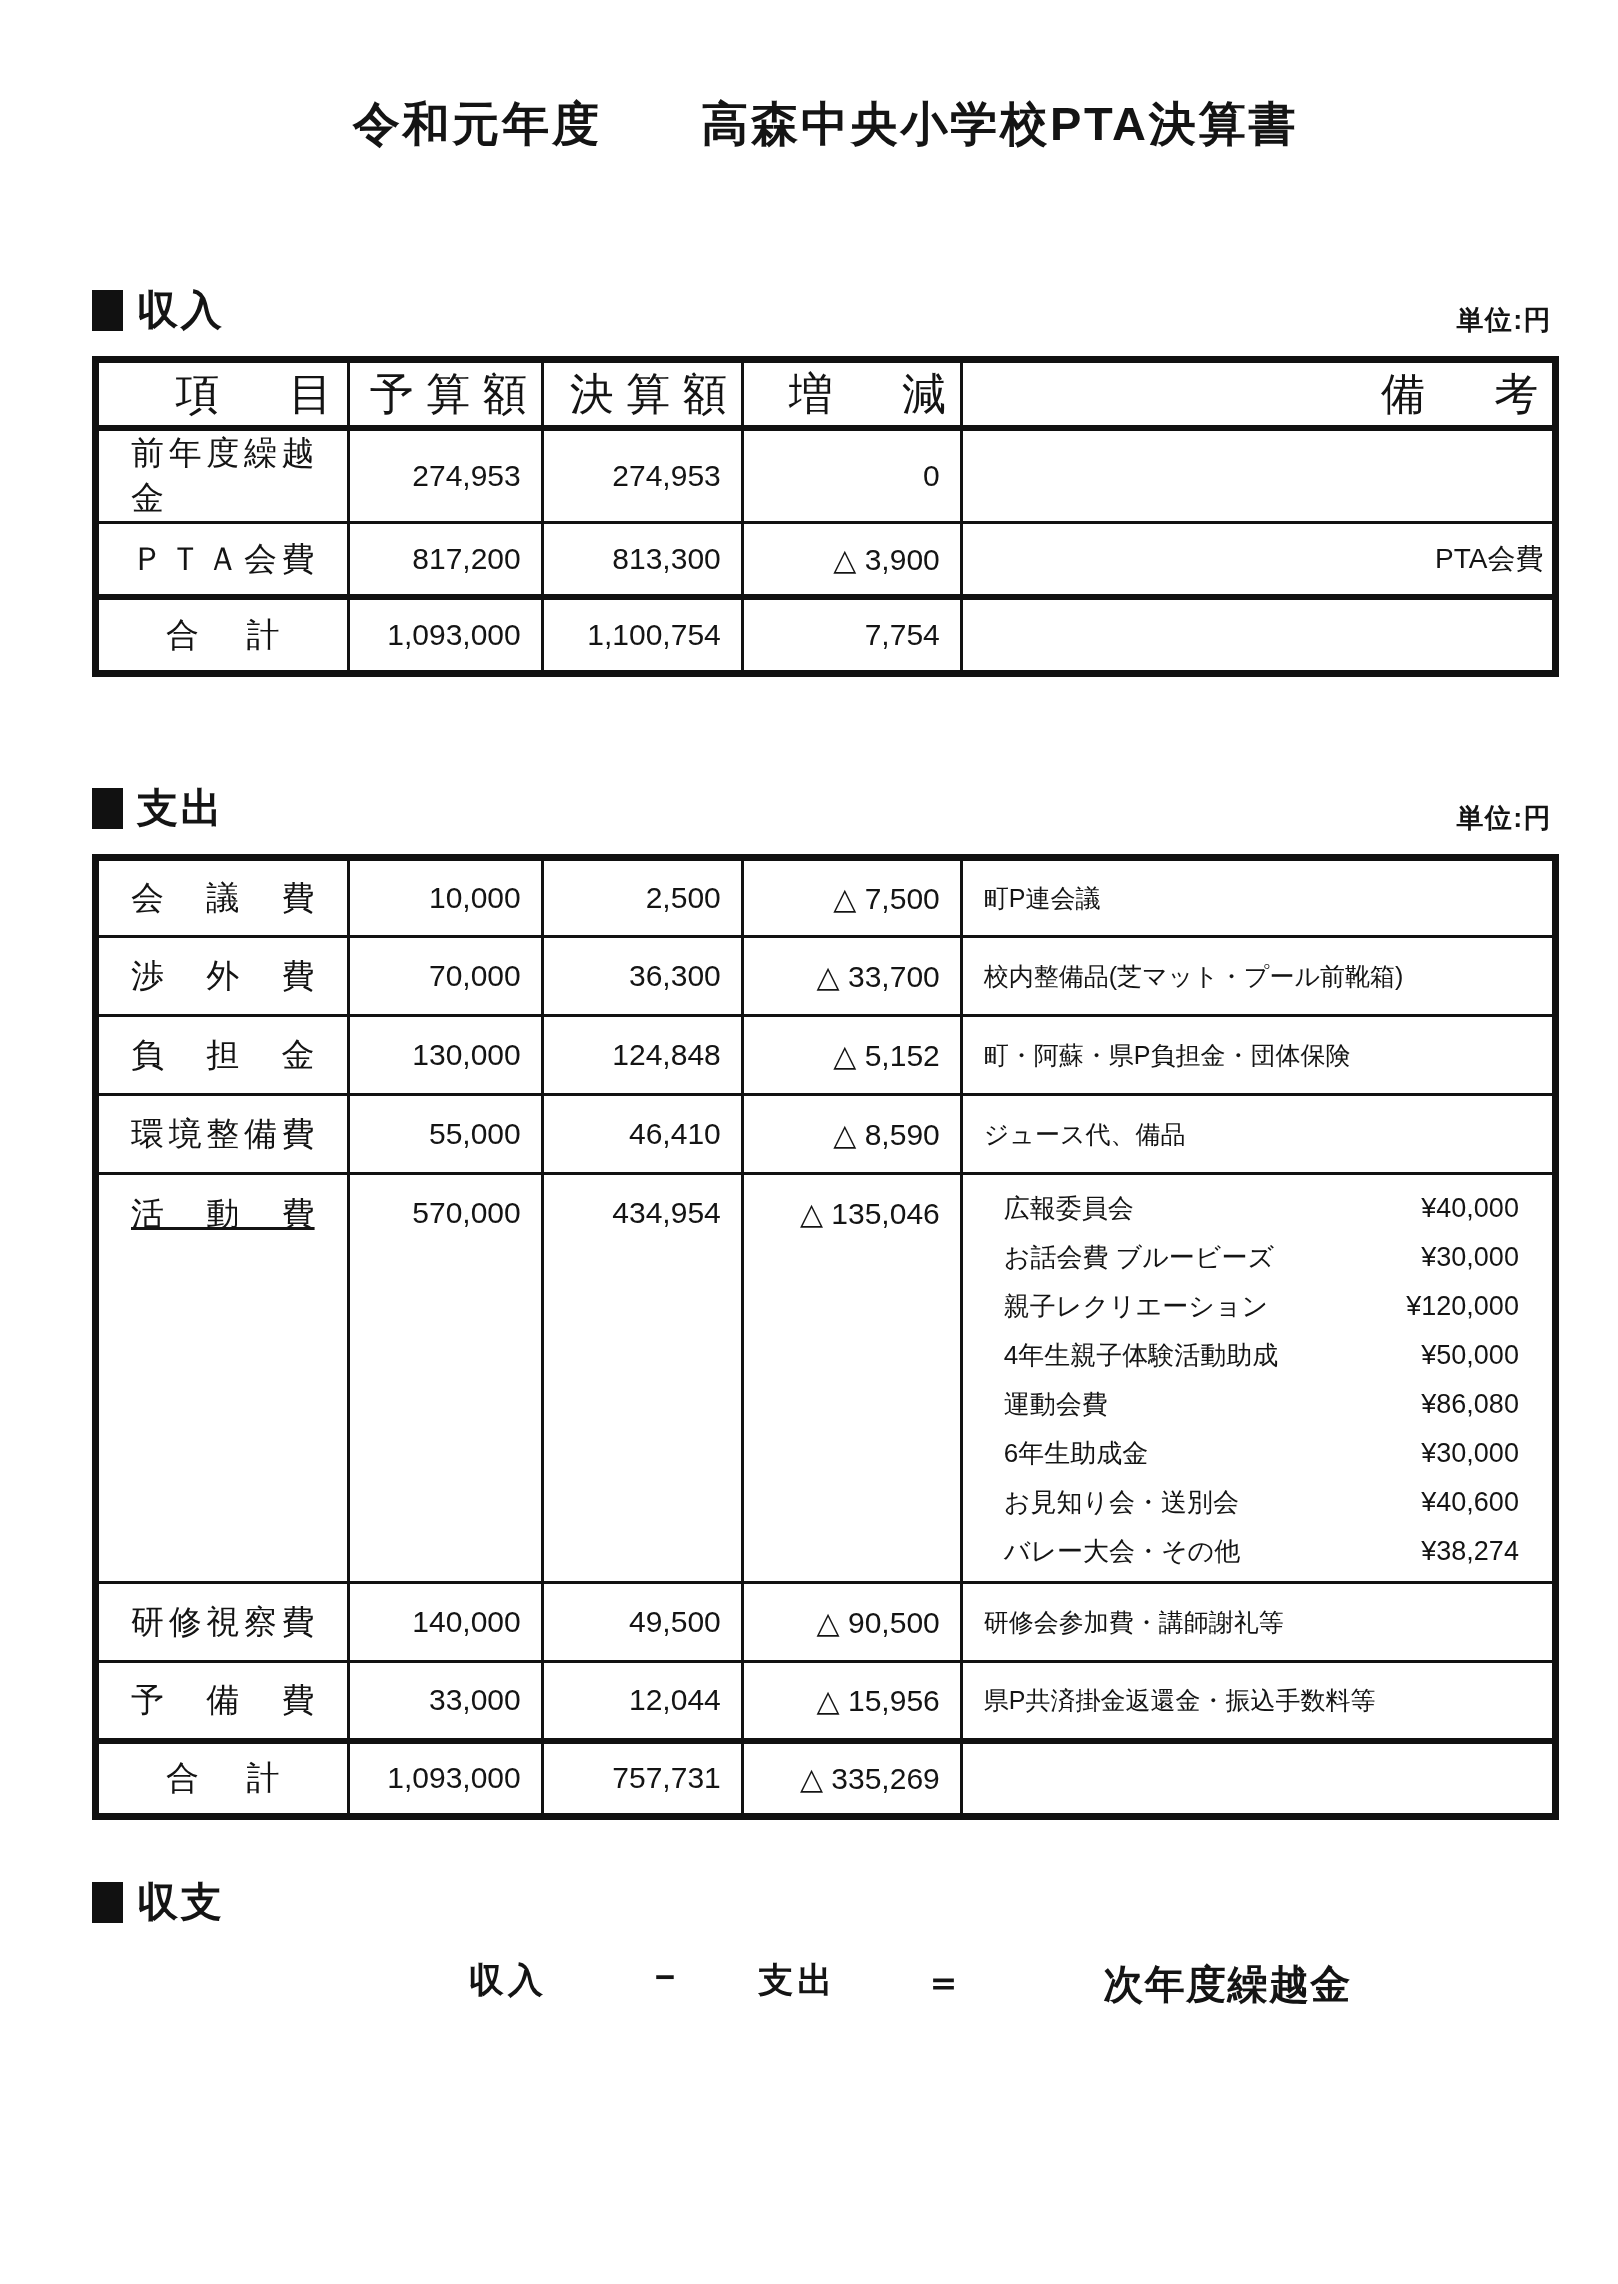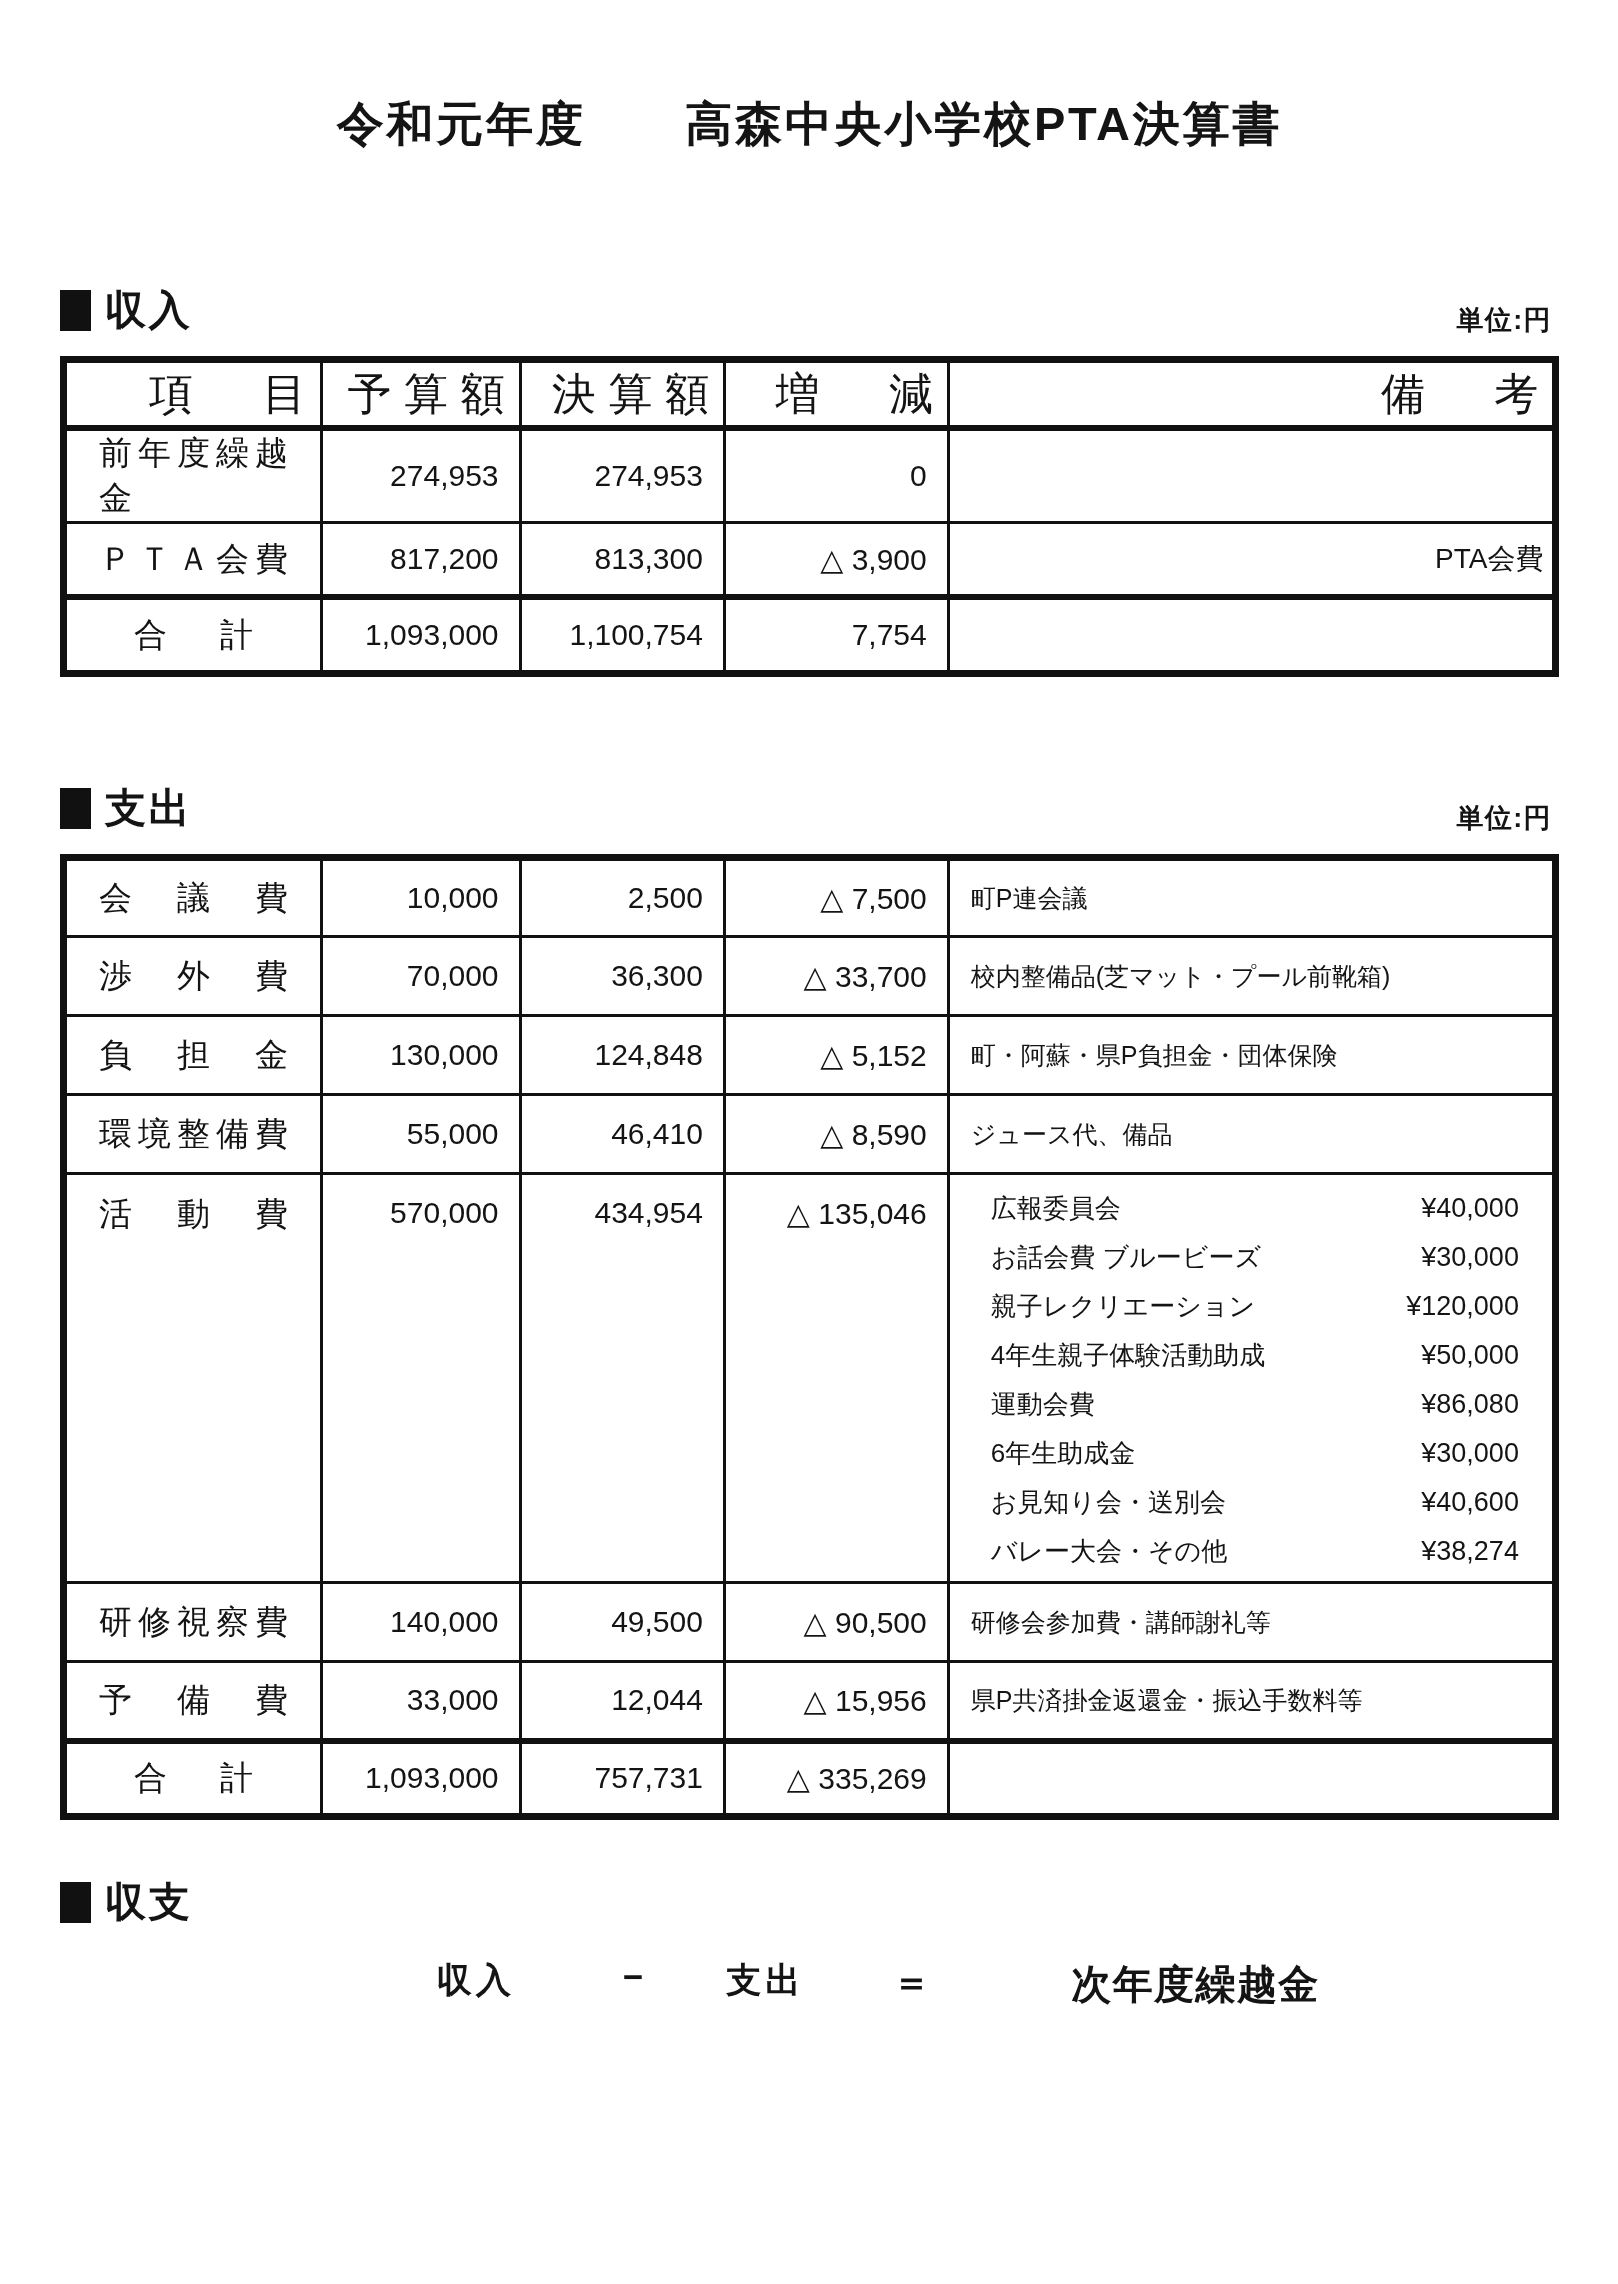--- a/index.html
+++ b/index.html
@@ -4,21 +4,21 @@
 <style>
   * { box-sizing: border-box; }
   html,body { margin:0; padding:0; }
   body {
     width:1619px; height:2284px;
     background:#ffffff; color:#141414;
     font-family:"Liberation Sans", sans-serif;
   }
   .page {
     position:relative; width:1619px; height:2284px;
-    padding:42px 60px 0 60px; overflow:hidden;
+    padding:42px 60px 0 92px; overflow:hidden;
   }
   .title {
     margin:51px 0 0 0;
     text-align:center;
     font-size:47px; font-weight:bold; letter-spacing:2.8px;
     white-space:pre;
   }
   .section-head {
     display:flex; justify-content:space-between; align-items:flex-end;
   }
@@ -49,21 +49,21 @@
   .grid tr.r-keicho td { height:90px; }
   .grid tr.r-katsudo td { height:405px; vertical-align:top; }
   .grid tr.r-total td { height:76px; border-top:6.3px solid #111; }
 
   .grid td.item {
     font-size:33px;
     text-align:justify; text-align-last:justify;
     padding:0 32px;
   }
   .grid tr.r-total td.item { padding:0 67px; }
-  .grid tr.r-katsudo td.item { padding-top:17px; }
+  .grid tr.r-katsudo td.item { padding-top:17px;text-decoration:underline; }
   .grid td.num {
     font-size:30px; text-align:right; padding-right:20px; white-space:nowrap;
   }
   .grid tr.r-katsudo td.num { padding-top:21px; }
   .grid td.rem { font-size:25px; padding:0 17.6px 0 21px; text-align:left; }
   .grid td.rem.center { text-align:right; padding:0 8.5px; }
   .grid td.rem.mid { font-size:28px; }
   .grid td.rem.small { font-size:23px; }
   .grid td.rem .line { line-height:1.4; }
 

